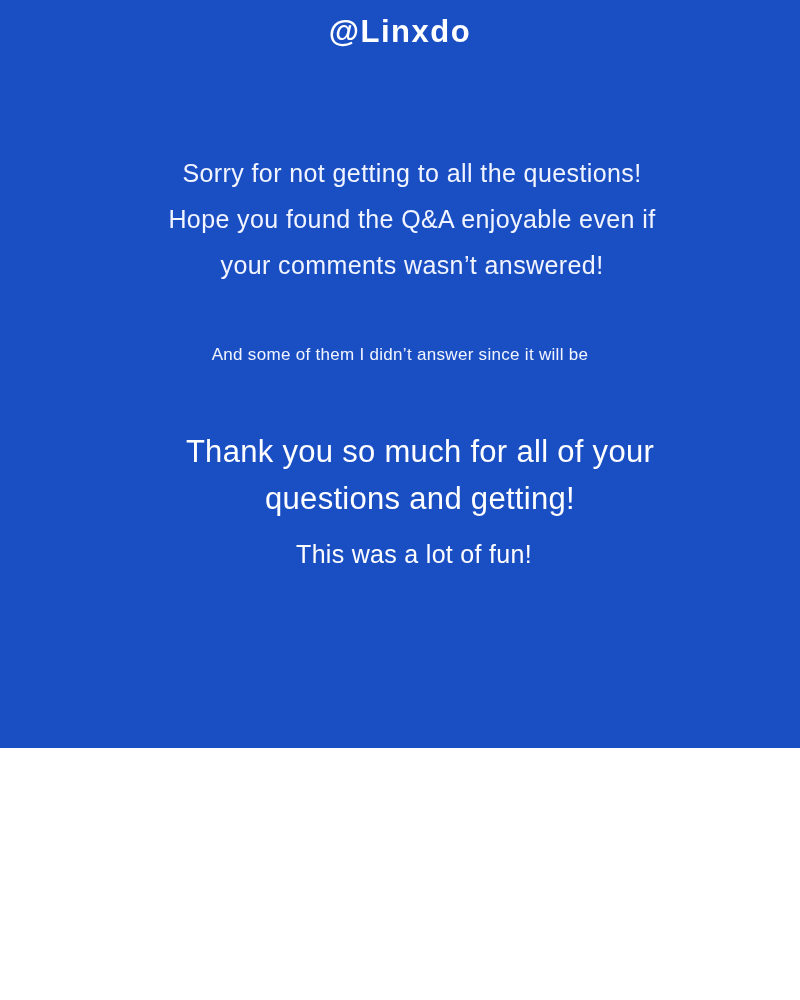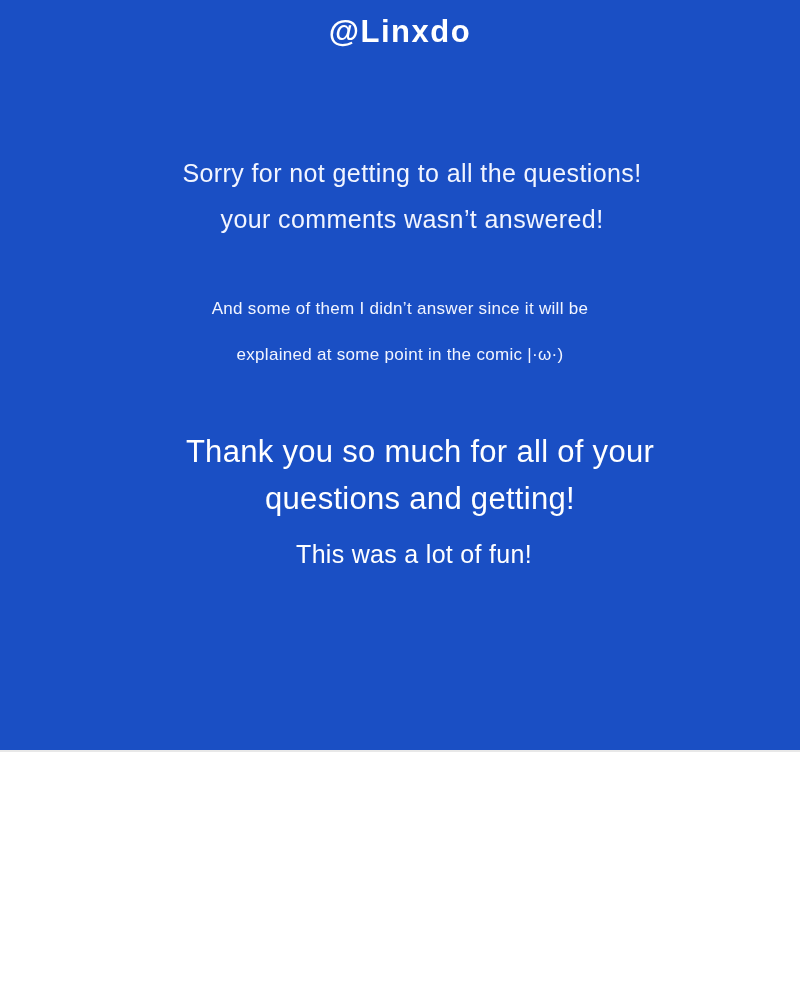--- a/index.html
+++ b/index.html
@@ -7,21 +7,21 @@
     padding: 0;
     width: 800px;
     height: 1000px;
     background: #ffffff;
     font-family: "Liberation Sans", sans-serif;
   }
 
   #page {
     position: relative;
     width: 800px;
-    height: 1000px;
+    height: 748px;
     background: #ffffff;
     overflow: hidden;
   }
 
   .panel {
     position: absolute;
     left: 0;
     top: 0;
     width: 800px;
     height: 750px;
@@ -105,26 +105,26 @@
 <body>
 
 <div id="page">
 
   <div class="panel">
 
     <div class="handle">@Linxdo</div>
 
     <div class="block para-1">
       <span class="line">Sorry for not getting to all the questions!</span>
+      <span class="line">Hope you found the Q&amp;A enjoyable even if</span>
       <span class="line">your comments wasn’t answered!</span>
     </div>
 
     <div class="block para-2">
       <span class="line">And some of them I didn’t answer since it will be</span>
-      <span class="line">explained at some point in the comic |·ω·)</span>
     </div>
 
     <div class="block thanks">
       <span class="line">Thank you so much for all of your</span>
       <span class="line">questions and getting!</span>
     </div>
 
     <div class="block fun">This was a lot of fun!</div>
 
   </div>

